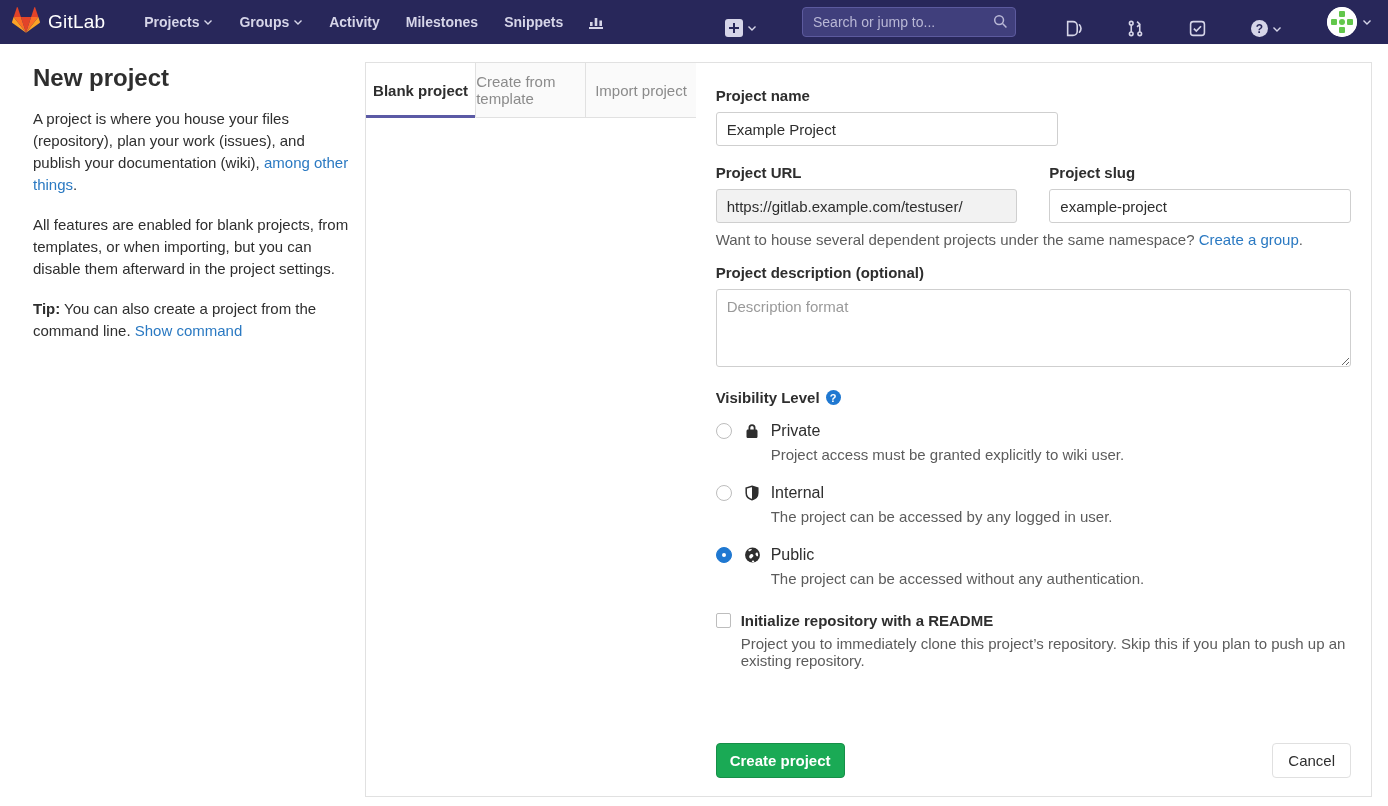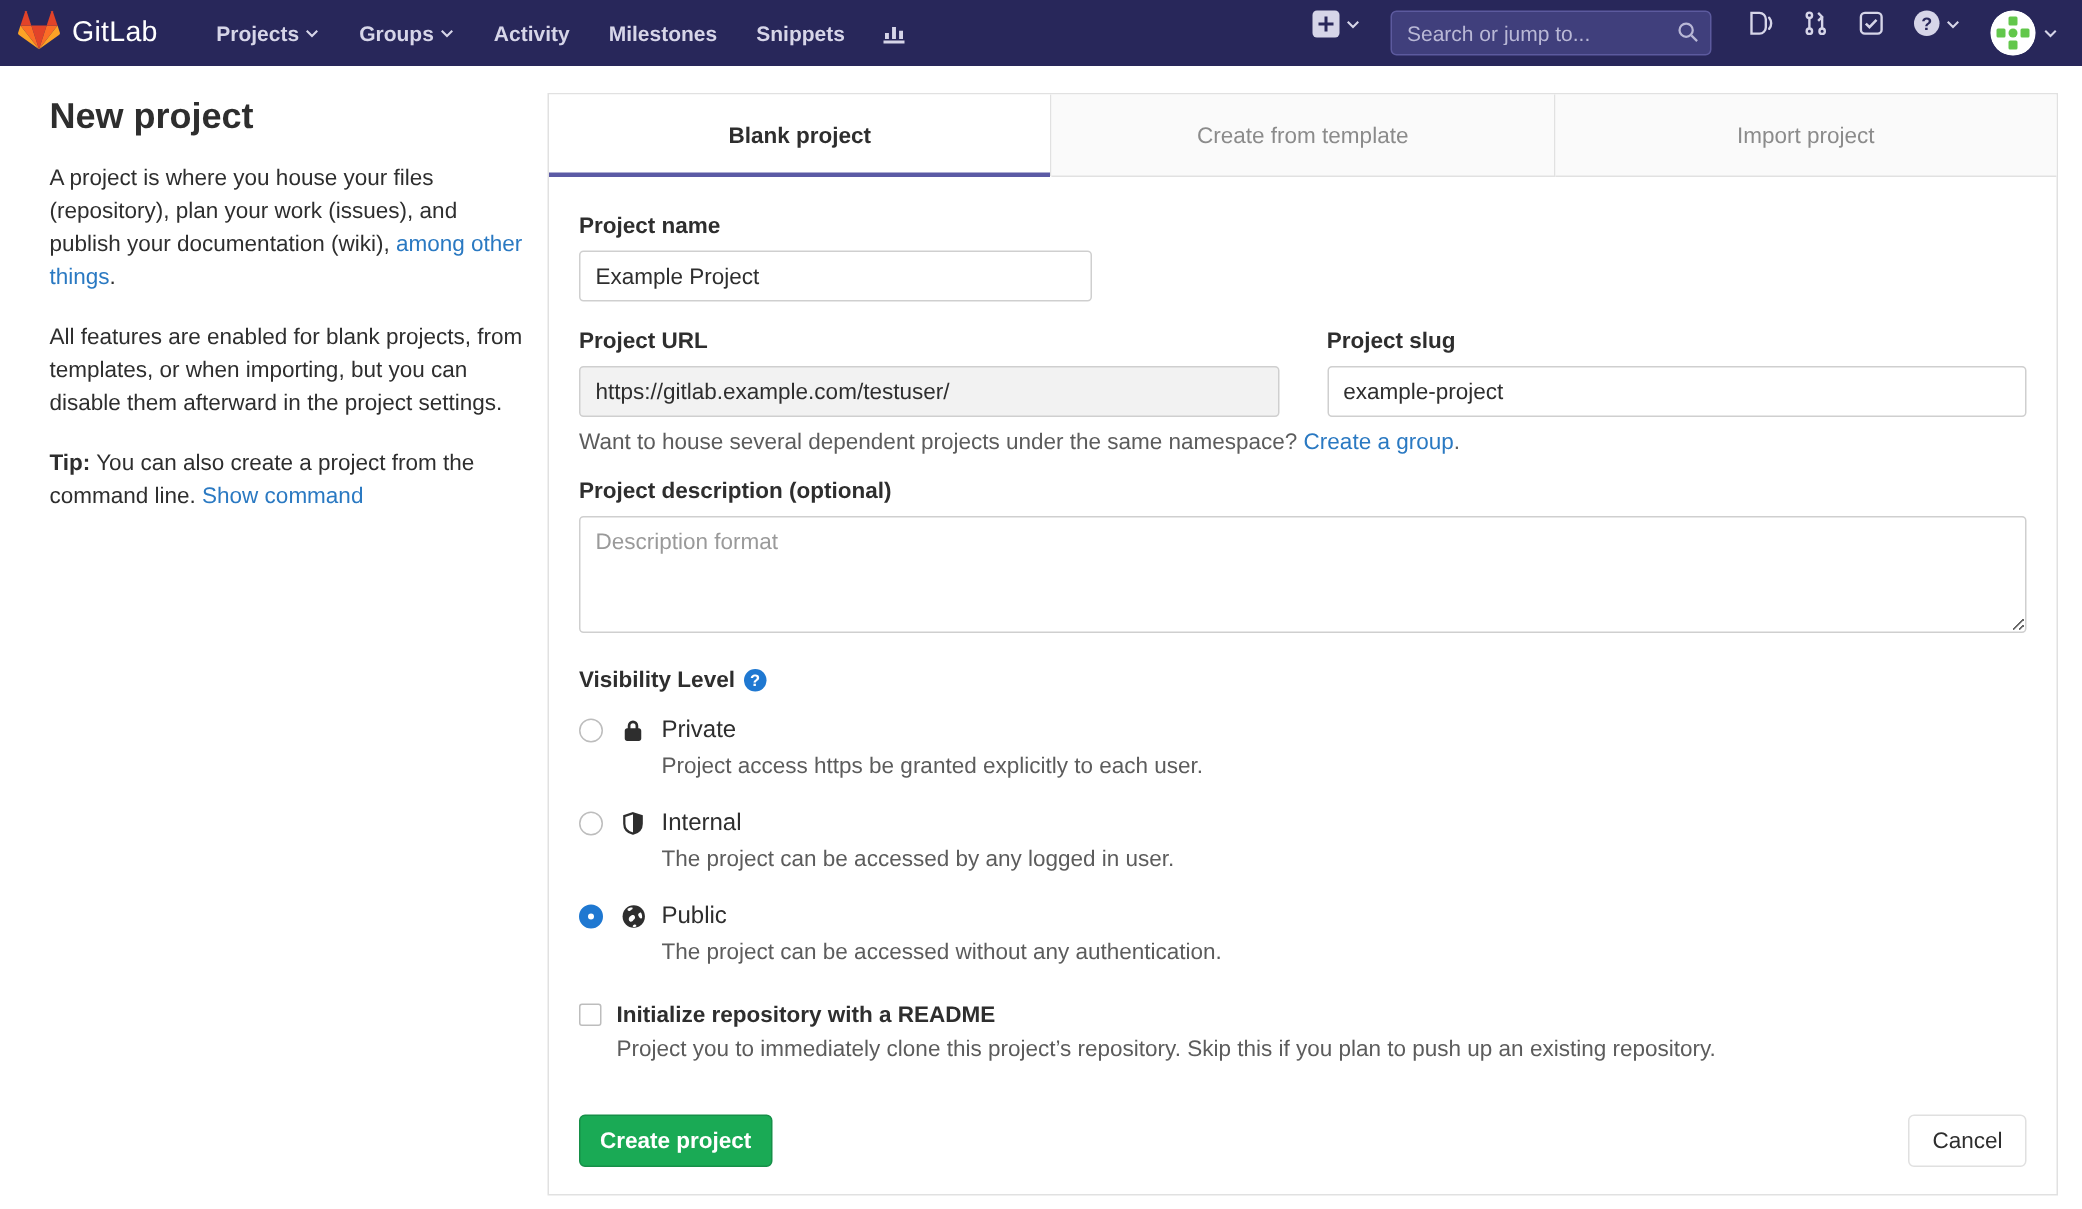--- a/index.html
+++ b/index.html
@@ -9,40 +9,40 @@
 
   
   .navbar { height:44px; background:#28275a; display:flex; align-items:center; padding:0 16px 0 12px; }
   .nav-left { display:flex; align-items:center; gap:4px; }
   .brand { display:flex; align-items:center; gap:8px; margin-right:24px; cursor:pointer; }
   .brand-name { color:#fff; font-size:19px; letter-spacing:.2px; }
   .nav-item { color:#d6d5e8; font-weight:bold; font-size:14px; padding:0 11px; display:flex; align-items:center; gap:4px; cursor:pointer; white-space:nowrap; }
   .caret { width:10px; height:10px; display:inline-block; }
   .caret svg { display:block; }
   .nav-icon-btn { color:#d6d5e8; padding:0 10px; display:flex; align-items:center; gap:4px; cursor:pointer; }
-  .nav-right { margin-left:auto; display:flex; align-items:flex-start; }
+  .nav-right { margin-left:auto; display:flex; align-items:flex-end;gap:25px; }
   .plus-box { width:18px; height:18px; background:#d6d5e8; border-radius:3px; position:relative; }
   .plus-box::before, .plus-box::after { content:""; position:absolute; background:#28275a; }
   .plus-box::before { left:8px; top:4px; width:2px; height:10px; }
   .plus-box::after { left:4px; top:8px; width:10px; height:2px; }
   .search-wrap { position:relative; margin:0 14px 0 10px; }
   .search-input { width:214px; height:30px; background:#403f7c; border:1px solid #5c5a9e; border-radius:4px; color:#e8e8f4; font-size:14px; padding:0 30px 0 10px; outline:none; font-family:"Liberation Sans", sans-serif; }
   .search-input::placeholder { color:#b9b8d6; }
   .search-icon { position:absolute; right:8px; top:7px; color:#b9b8d6; }
   .avatar-wrap { display:flex; align-items:center; gap:5px; padding-left:10px; cursor:pointer; }
   .avatar { width:30px; height:30px; border-radius:50%; background:#fff; overflow:hidden; display:block; }
 
   
   .content { display:flex; padding:18px 16px 0 33px; }
   .side-col { width:332px; flex:none; padding-right:10px; }
   .side-col h1 { font-size:24px; font-weight:bold; margin:2px 0 16px; }
   .side-col p { font-size:15px; line-height:22px; margin-bottom:18px; }
   a.link { color:#2a79c2; text-decoration:none; cursor:pointer; }
 
-  .form-col { flex:1; border:1px solid #e1e1e1; margin-top:0; display:flex; flex-direction:column; height:735px; }
+  .form-col { flex:1; border:1px solid #e1e1e1; margin-top:0; display:flex; flex-direction:row; height:735px; }
 
   
   .tabs { display:flex; flex:none; }
   .tab { flex:1; height:55px; display:flex; align-items:center; justify-content:center; font-size:15px; color:#8b8b8b; background:#fafafa; border-bottom:1px solid #e1e1e1; border-right:1px solid #e1e1e1; cursor:pointer; position:relative; }
   .tab:last-child { border-right:none; }
   .tab.active { background:#fff; color:#2e2e2e; font-weight:bold; border-bottom:1px solid transparent; }
   .tab.active::after { content:""; position:absolute; left:0; right:0; bottom:-1px; height:3px; background:#5b5aa5; }
 
   
   .form-body { padding:24px 20px 18px; flex:1; display:flex; flex-direction:column; }
@@ -250,21 +250,21 @@
 
           <div class="vis-option">
             <input type="radio" name="visibility" class="radio" style="">
             <span class="vis-ico">
               <svg width="16" height="18" viewBox="0 0 16 16">
                   <path fill="currentColor" d="M4.5 6.5V4.8a3.5 3.5 0 017 0v1.7h.4c.9 0 1.6.7 1.6 1.6v5.3c0 .9-.7 1.6-1.6 1.6H4.1c-.9 0-1.6-.7-1.6-1.6V8.1c0-.9.7-1.6 1.6-1.6h.4zm1.8 0h3.4V4.8a1.7 1.7 0 00-3.4 0v1.7z"></path>
                 </svg>
             </span>
             <div>
               <div class="vis-name">Private</div>
-              <div class="vis-desc">Project access https be granted explicitly to each user.</div>
+              <div class="vis-desc">Project access must be granted explicitly to wiki user.</div>
             </div>
           </div>
 
           <div class="vis-option">
             <input type="radio" name="visibility" class="radio" style="">
             <span class="vis-ico">
               <svg width="16" height="18" viewBox="0 0 16 16">
                   <path d="M8 1.2l5.8 1.9v5c0 3.7-2.4 5.8-5.8 6.7-3.4-.9-5.8-3-5.8-6.7v-5L8 1.2z" fill="none" stroke="currentColor" stroke-width="1.5"></path>
                   <path fill="currentColor" d="M8 1.2l5.8 1.9v5c0 3.7-2.4 5.8-5.8 6.7V1.2z"></path>
                 </svg>

